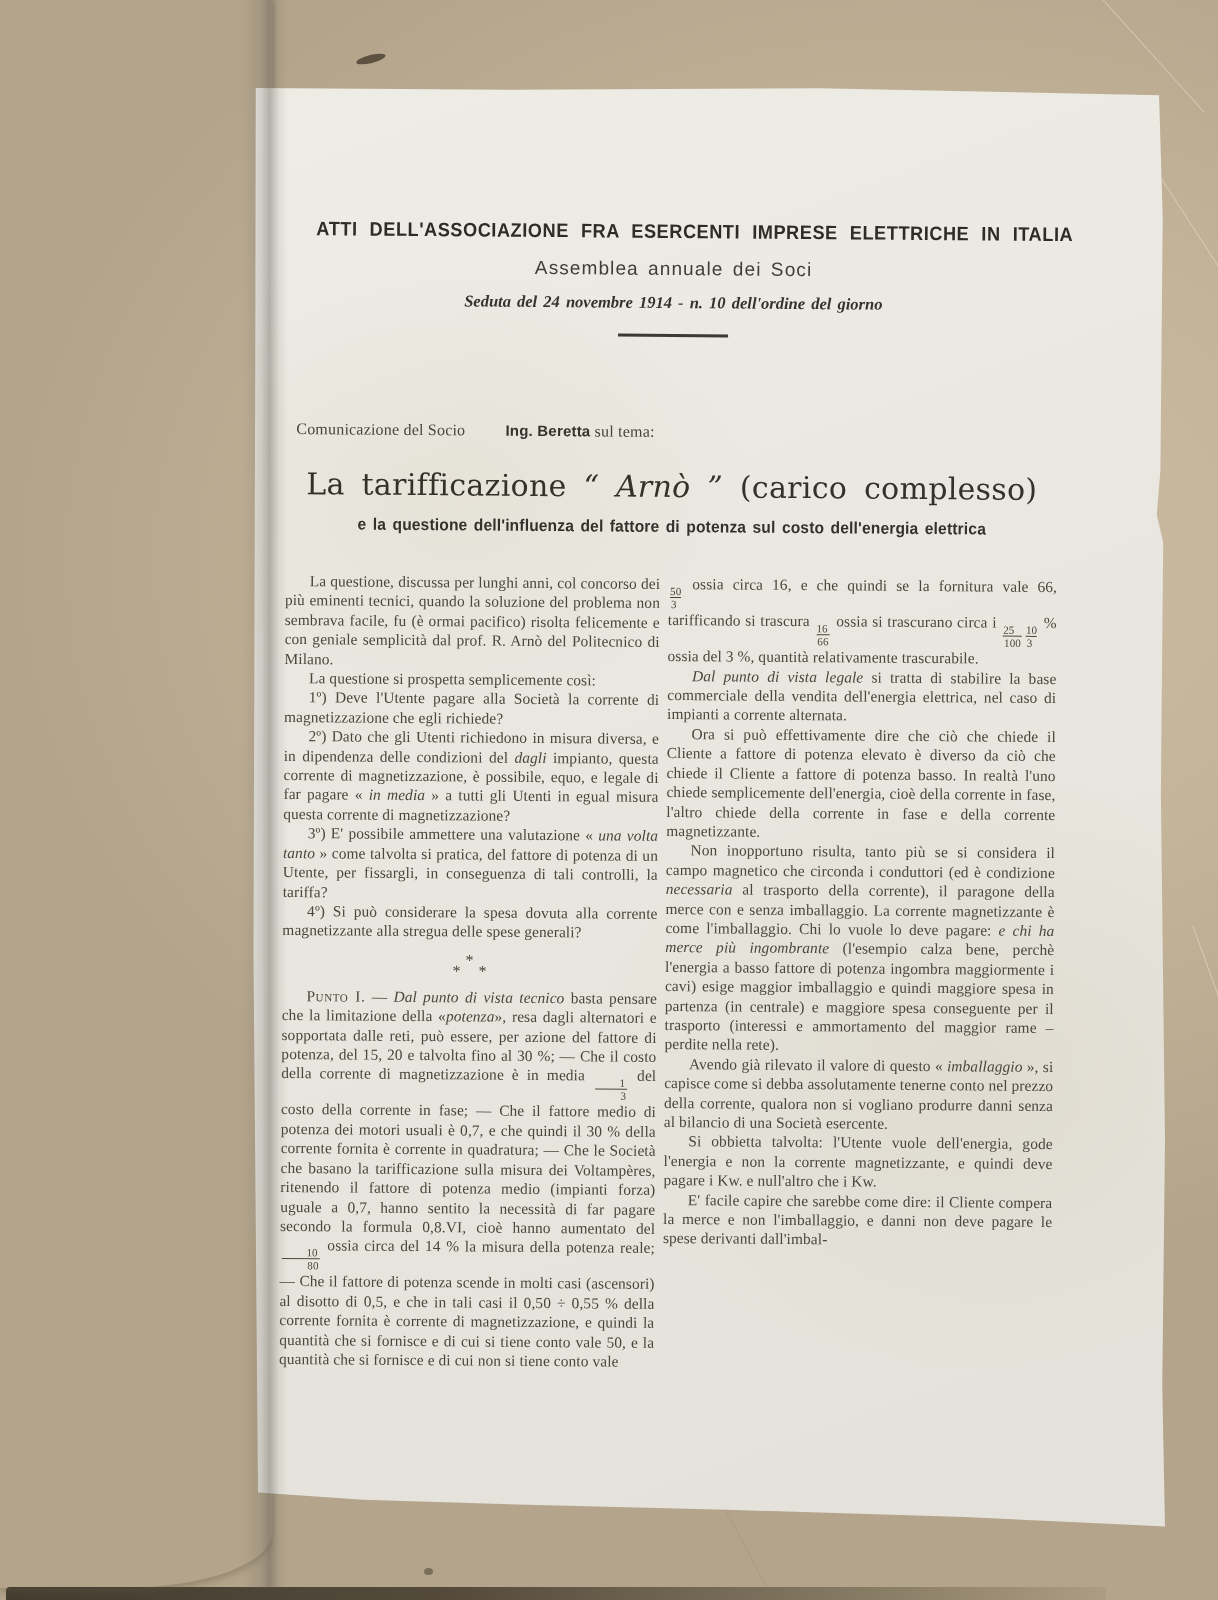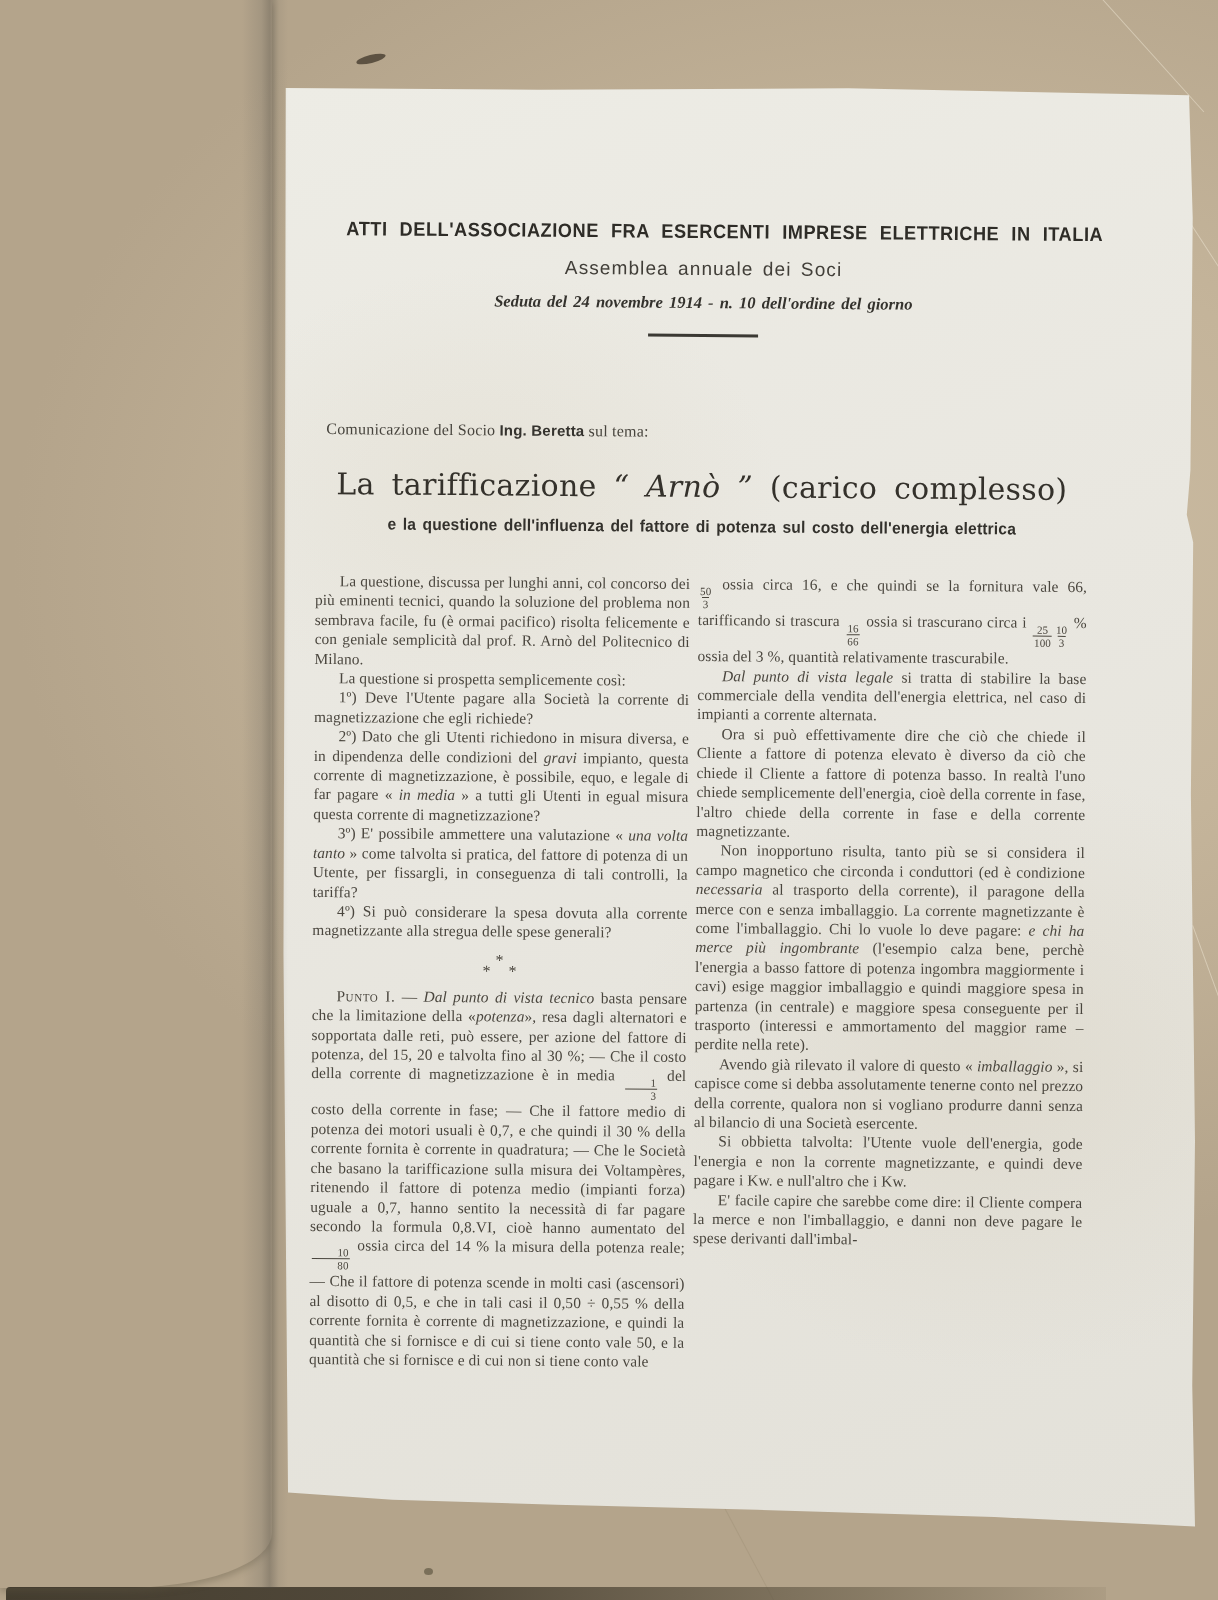--- a/index.html
+++ b/index.html
@@ -12,59 +12,59 @@
   .desk-dot{position:absolute;left:424px;top:1568px;width:9px;height:7px;background:#7a6f59;border-radius:50%;z-index:1;}
   .bottom-strip{position:absolute;left:6px;bottom:0;width:1100px;height:13px;z-index:1;
       background:linear-gradient(to right, rgba(56,50,38,0.9), rgba(72,64,50,0.9) 40%, rgba(98,88,68,0.55) 78%, rgba(126,113,90,0.15));
       border-top-left-radius:4px;}
   .left-page{position:absolute;left:0;top:0;width:272px;height:1588px;z-index:2;
       background:linear-gradient(100deg,#efeeec 0%, #f4f3f1 55%, #eceben 80%, #e9e8e6 86%, #d6d5d3 96%, #c7c6c4 100%);
       border-bottom-right-radius:150px 55px;
       box-shadow:0 4px 6px rgba(95,85,65,0.35);}
   .gutter-shadow{position:absolute;left:242px;top:0;width:46px;height:1588px;z-index:4;pointer-events:none;
       background:linear-gradient(to right, rgba(108,104,96,0) 0%, rgba(104,100,92,0.22) 42%, rgba(84,80,72,0.38) 60%, rgba(110,105,95,0.12) 80%, rgba(0,0,0,0) 100%);}
-  .page{position:absolute;left:283px;top:88px;width:912px;height:1442px;z-index:3;
+  .page{position:absolute;left:253px;top:88px;width:912px;height:1442px;z-index:3;
       background:
         radial-gradient(ellipse 420px 320px at 22% 28%, rgba(218,210,190,0.28), transparent 70%),
         radial-gradient(ellipse 520px 420px at 78% 68%, rgba(208,199,178,0.30), transparent 72%),
         linear-gradient(160deg, #edece5 0%, #e9e7e0 42%, #e3e1d9 100%);
       clip-path:polygon(0.3% 0%, 28% 0.12%, 62% 0.02%, 99.35% 0.5%,
         99.75% 9%, 99.5% 26.5%, 99.1% 29.6%, 99.8% 31.5%, 99.55% 49%, 100% 73%, 99.7% 90%, 100% 99.75%,
         78% 99.1%, 52% 98.6%, 30% 98.25%, 12% 97.9%, 0.55% 97.4%, 0.05% 60%, 0.25% 18%);
       filter:drop-shadow(3px 4px 5px rgba(85,74,54,0.38));}
   .page-inner{position:absolute;left:36px;top:0;width:772px;transform:rotate(0.45deg);transform-origin:0 0;}
 
   .hdr{padding-top:129px;text-align:center;}
   .h1{font-family:"Liberation Sans", sans-serif;font-weight:700;font-size:19.5px;color:#2e2c27;
       letter-spacing:0.6px;word-spacing:7px;white-space:nowrap;}
   .h1s{display:inline-block;transform:scaleX(0.93);transform-origin:center;}
   .h2{font-family:"Liberation Sans", sans-serif;font-weight:400;font-size:19px;color:#413e38;
       letter-spacing:1.1px;word-spacing:3px;margin-top:15px;}
   .h3{font-style:italic;font-weight:700;font-size:16.5px;color:#34322d;word-spacing:2px;margin-top:13px;}
   .rule{width:110px;height:3px;background:#3b3933;margin:21px auto 0;}
 
   .comm{margin-top:86px;padding-left:10px;font-size:16px;color:#47443d;text-align:left;letter-spacing:0.2px;}
-  .comm-author{font-family:"Liberation Sans", sans-serif;font-weight:700;font-size:15px;color:#35332e;}
+  .comm-author{font-family:"Liberation Sans", sans-serif;font-weight:700;font-size:15px;color:#35332e;margin-left:36px;}
 
   .title{margin-top:28px;text-align:center;white-space:nowrap;font-family:"DejaVu Serif", serif;
          font-size:30px;color:#34312b;word-spacing:7px;letter-spacing:0.3px;}
   .arno{font-style:italic;}
   .subtitle{margin-top:13px;text-align:center;font-family:"Liberation Sans", sans-serif;font-weight:700;
             font-size:16.5px;color:#33312c;white-space:nowrap;}
   .subs{display:inline-block;transform:scaleX(0.94);transform-origin:center;word-spacing:2px;letter-spacing:0.2px;}
 
   .columns{margin-top:38px;display:flex;gap:8px;}
   .col{color:#4a463e;}
   .col-left{width:375px;}
   .col-right{width:389px;}
   .para{margin:0;font-size:15.4px;line-height:19.4px;text-align:justify;letter-spacing:0.1px;}
   .para.indent{text-indent:1.6em;}
   .it{font-style:italic;}
   .sc{font-variant:small-caps;letter-spacing:0.6px;}
-  .frac{display:inline-flex;flex-direction:column;align-items:center;font-size:11px;line-height:1.12;
+  .frac{display:inline-flex;flex-direction:column;font-size:11px;line-height:1.12;
         vertical-align:-0.5em;padding:0 2px;}
   .frac .den{border-top:1px solid #4a463e;padding:0 1px;}
   .asterism{text-align:center;color:#4a463e;font-size:16px;line-height:11px;margin:13px 0 11px;}
   .asterism .ast-b{letter-spacing:7px;padding-left:7px;}
 </style>
 </head>
 <body>
 
 <div class="scene">
   <span class="scratch" style="left:1012px;top:26px;width:230px;transform:rotate(48deg);"></span>
@@ -94,21 +94,21 @@
       <div class="title">
         <span>La tarifficazione </span><span class="arno">“ Arnò ”</span><span> (carico complesso)</span>
       </div>
       <div class="subtitle"><span class="subs">e la questione dell'influenza del fattore di potenza sul costo dell'energia elettrica</span></div>
 
       <div class="columns">
         <div class="col col-left" id="col-left">
             <p class="para indent"><span>La questione, discussa per lunghi anni, col concorso dei più eminenti tecnici, quando la soluzione del problema non sembrava facile, fu (è ormai pacifico) risolta felicemente e con geniale semplicità dal prof. R. Arnò del Politecnico di Milano.</span></p>
             <p class="para indent"><span>La questione si prospetta semplicemente così:</span></p>
             <p class="para indent"><span>1º) Deve l'Utente pagare alla Società la corrente di magnetizzazione che egli richiede?</span></p>
-            <p class="para indent"><span>2º) Dato che gli Utenti richiedono in misura diversa, e in dipendenza delle condizioni del </span><span class="it">gravi</span><span> impianto, questa corrente di magnetizzazione, è possibile, equo, e legale di far pagare « </span><span class="it">in media</span><span> » a tutti gli Utenti in egual misura questa corrente di magnetizzazione?</span></p>
+            <p class="para indent"><span>2º) Dato che gli Utenti richiedono in misura diversa, e in dipendenza delle condizioni del </span><span class="it">dagli</span><span> impianto, questa corrente di magnetizzazione, è possibile, equo, e legale di far pagare « </span><span class="it">in media</span><span> » a tutti gli Utenti in egual misura questa corrente di magnetizzazione?</span></p>
             <p class="para indent"><span>3º) E' possibile ammettere una valutazione « </span><span class="it">una volta tanto</span><span> » come talvolta si pratica, del fattore di potenza di un Utente, per fissargli, in conseguenza di tali controlli, la tariffa?</span></p>
             <p class="para indent"><span>4º) Si può considerare la spesa dovuta alla corrente magnetizzante alla stregua delle spese generali?</span></p>
             <div class="asterism">
               <div>*</div>
               <div class="ast-b">* *</div>
             </div>
             <p class="para indent"><span class="sc">Punto I.</span><span> — </span><span class="it">Dal punto di vista tecnico</span><span> basta pensare che la limitazione della «</span><span class="it">potenza</span><span>», resa dagli alternatori e sopportata dalle reti, può essere, per azione del fattore di potenza, del 15, 20 e talvolta fino al 30 %; — Che il costo della corrente di magnetizzazione è in media </span><span class="frac">
                 <span class="num">1</span>
                 <span class="den">3</span>
               </span><span> del costo della corrente in fase; — Che il fattore medio di potenza dei motori usuali è 0,7, e che quindi il 30 % della corrente fornita è corrente in quadratura; — Che le Società che basano la tarifficazione sulla misura dei Voltampères, ritenendo il fattore di potenza medio (impianti forza) uguale a 0,7, hanno sentito la necessità di far pagare secondo la formula 0,8.VI, cioè hanno aumentato del </span><span class="frac">

